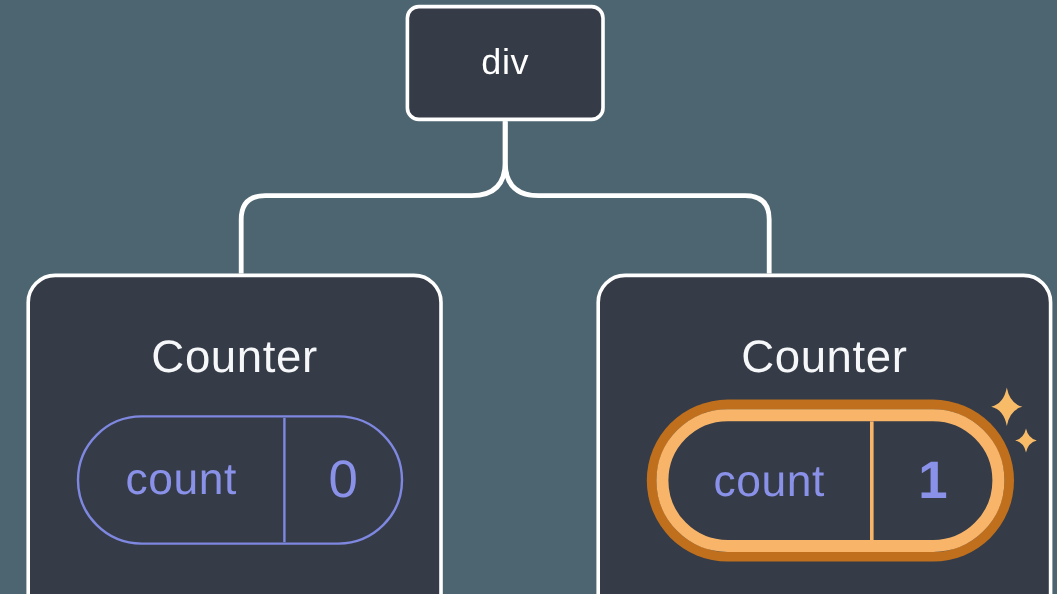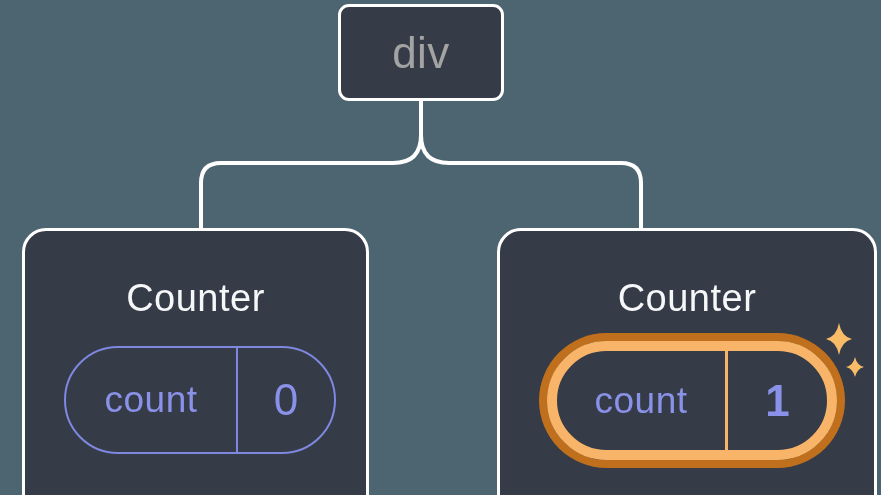--- a/index.html
+++ b/index.html
@@ -33,22 +33,22 @@
   }
   .root-node {
     left: 338px; top: 4px;
     width: 166px; height: 97px;
     border-radius: 11px;
     display: flex;
     align-items: center;
     justify-content: center;
   }
   .root-label {
-    color: #a3a3a3;
-    font-size: 44px;
+    color: #ffffff;
+    font-size: 30px;
     letter-spacing: 0.5px;
     text-align: center;
   }
   .counter-node {
     top: 228px;
     height: 322px;
     border-radius: 24px;
     margin-left: 20px;
   }
   .counter-left  { left: 2px;   width: 347px; }

